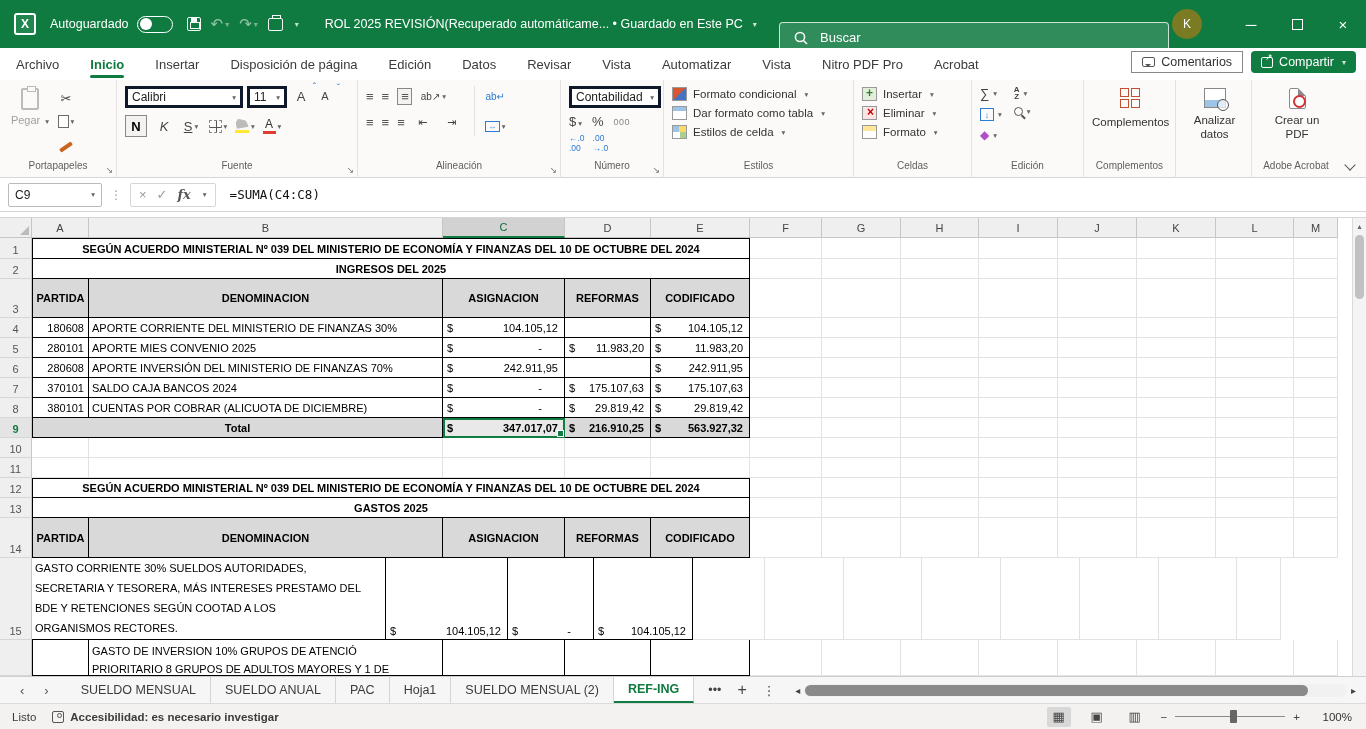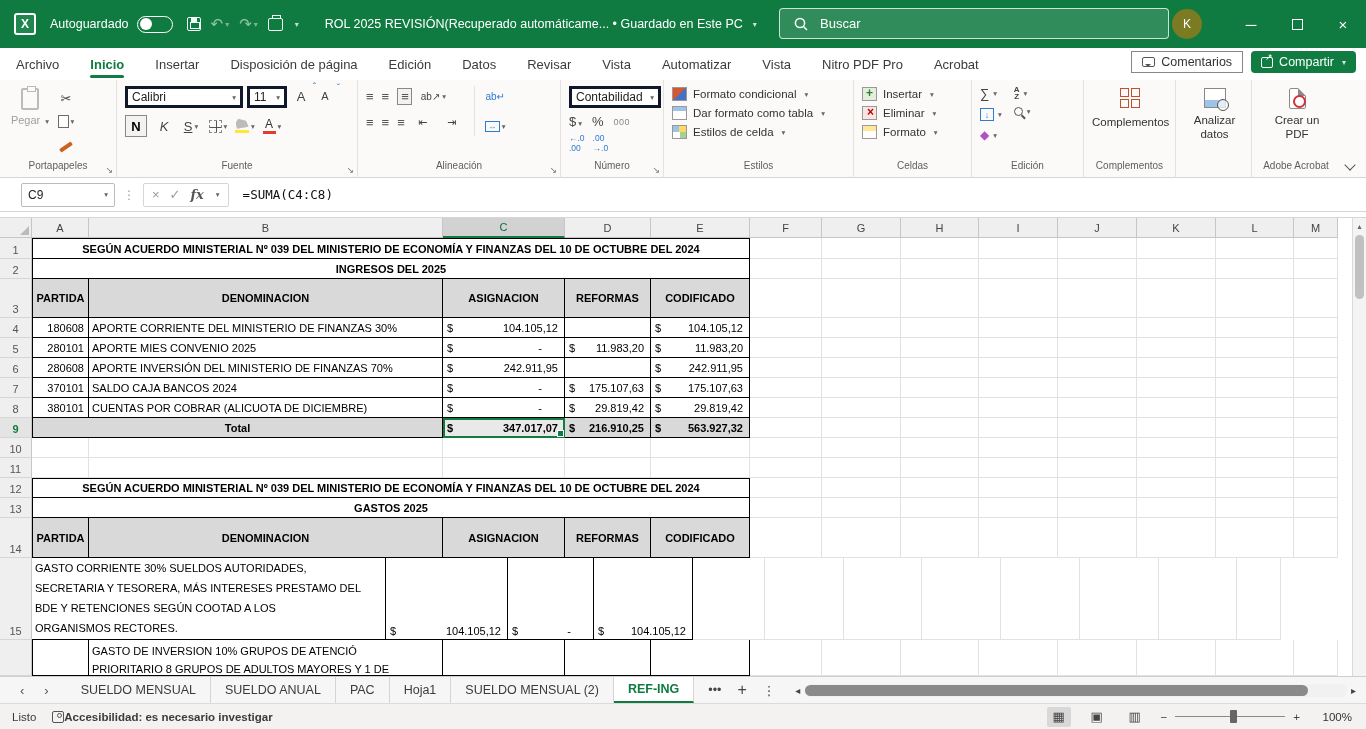--- a/index.html
+++ b/index.html
@@ -15,21 +15,21 @@
   .qat{display:flex;align-items:center;gap:10px;margin-right:26px}
   .qat .qbtn{display:flex;align-items:center;font-size:15px;opacity:.95}
   .qat .dim{opacity:.55}
   .mini-dd{font-size:8px;margin-left:2px;opacity:.8}
   .floppy{width:14px;height:14px;border:1.6px solid #fff;border-radius:2px;position:relative}
   .floppy:before{content:"";position:absolute;top:0;left:3px;width:6px;height:4px;background:#fff}
   .floppy:after{content:"";position:absolute;bottom:1px;left:2px;width:8px;height:5px;border:1px solid #fff}
   .printer{width:15px;height:13px;border:1.6px solid #fff;border-radius:2px;position:relative}
   .printer:before{content:"";position:absolute;top:-4px;left:3px;width:7px;height:3px;border:1.3px solid #fff;border-bottom:none}
   .doc-title{font-size:12.5px;display:flex;align-items:center;gap:8px;white-space:nowrap}
-  .searchbox{position:absolute;left:779px;top:8px;width:390px;height:31px;background:rgba(255,255,255,.14);border:1px solid rgba(255,255,255,.75);border-radius:4px;display:flex;align-items:center;padding-left:40px;gap:10px;font-size:13px;color:#fff}
+  .searchbox{position:absolute;left:779px;top:22px;width:390px;height:31px;background:rgba(255,255,255,.14);border:1px solid rgba(255,255,255,.75);border-radius:4px;display:flex;align-items:center;padding-left:40px;gap:10px;font-size:13px;color:#fff}
   .tb-right{position:absolute;right:0;top:0;height:48px;display:flex;align-items:center;gap:0}
   .avatar{width:30px;height:30px;border-radius:50%;background:#7A7B22;color:#fff;font-size:12px;display:flex;align-items:center;justify-content:center;margin-right:26px}
   .winbtn{width:46px;height:48px;display:flex;align-items:center;justify-content:center;font-size:15px;color:#fff}
   .restore{width:11px;height:11px;border:1.3px solid #fff;position:relative;background:#0F7B40}
   .restore:before{content:"";position:absolute;top:-4px;left:2px;width:11px;height:11px;border:1.3px solid #fff;z-index:-1}
 
   
   .menurow{position:absolute;top:48px;left:0;width:1366px;height:32px;background:#fff;display:flex;align-items:center;padding-left:14px;gap:27px;font-size:13px;color:#3b3b3b}
   .mtab{position:relative;padding:6px 2px;white-space:nowrap;cursor:default}
   .mtab.active{color:#0F7B40;font-weight:bold}
@@ -114,21 +114,21 @@
   .addins-ic i{border:1.6px solid #C0502F}
   .analyze-ic{width:22px;height:20px;border:1px solid #888;position:relative;margin-bottom:5px;background:linear-gradient(to top,#9DC3E6 40%,#fff 40%)}
   .analyze-ic:after{content:"";position:absolute;width:10px;height:10px;border:1.6px solid #555;border-radius:50%;right:-4px;bottom:-4px;background:rgba(255,255,255,.7)}
   .pdf-ic{width:17px;height:21px;border:1.4px solid #8a8a8a;border-radius:2px;position:relative;margin-bottom:4px;background:#fff}
   .pdf-ic:before{content:"";position:absolute;right:-1px;top:-1px;border:4px solid #FBFAF9;border-left-color:#8a8a8a;border-bottom-color:#8a8a8a}
   .pdf-ic:after{content:"";position:absolute;left:3px;top:6px;width:9px;height:9px;border-radius:50%;border:2.5px solid #D13438}
   .collapse{position:absolute;right:12px;bottom:8px;width:8px;height:8px;border-right:1.6px solid #555;border-bottom:1.6px solid #555;transform:rotate(45deg)}
 
   
   .fbar{position:absolute;top:178px;left:0;width:1366px;height:34px;background:#fff;border-bottom:1px solid #D8D6D4;display:flex;align-items:center}
-  .namebox{width:94px;height:24px;border:1px solid #BDBBB9;border-radius:2px;margin-left:21px;display:flex;align-items:center;justify-content:space-between;padding:0 6px;font-size:12px;color:#222}
+  .namebox{width:94px;height:24px;border:1px solid #BDBBB9;border-radius:2px;margin-left:8px;display:flex;align-items:center;justify-content:space-between;padding:0 6px;font-size:12px;color:#222}
   .fdots{color:#999;font-size:12px;margin:0 8px}
   .fbtns{display:flex;align-items:center;gap:10px;border:1px solid #D8D6D4;border-radius:2px;height:24px;padding:0 8px;color:#999;font-size:13px}
   .fx{font-style:italic;font-weight:bold;color:#555;font-family:"DejaVu Serif",serif}
   .fvalue{margin-left:14px;font-size:12.5px;color:#111;font-family:"DejaVu Sans Mono",monospace}
 
   
   .grid{position:absolute;top:212px;left:0;width:1366px;height:464px;background:#fff;overflow:hidden}
   .gspacer{height:6px;background:#fff;border-bottom:1px solid #D8D6D4}
   .ghead{display:flex;height:20px}
   .corner{width:32px;height:100%;background:#EFEFEF;border-right:1px solid #C6C6C6;border-bottom:1px solid #C6C6C6;position:relative}
@@ -170,21 +170,21 @@
   .stab.active{background:#fff;color:#0F7B40;font-weight:bold;border-bottom:2.5px solid #107C41}
   .smore{display:flex;align-items:center;gap:16px;padding:0 14px;color:#444}
   .hscroll{flex:1;display:flex;align-items:center;margin:4px 10px 4px 6px;gap:4px}
   .hthumb-track{flex:1;height:13px;background:#F1F1F1;border-radius:7px;display:flex;align-items:center;padding:0 1px}
   .hthumb{width:93%;height:11px;background:#8A8A8A;border-radius:6px}
   .harr{font-size:10px;color:#444}
 
   
   .statusbar{position:absolute;top:703px;left:0;width:1366px;height:26px;background:#F3F2F1;border-top:1px solid #DCDADA;display:flex;align-items:center;font-size:11.5px;color:#3b3b3b}
   .st-mode{padding:0 16px 0 12px}
-  .acc{display:flex;align-items:flex-start;font-weight:bold}
+  .acc{display:flex;align-items:flex-start;gap:6px;font-weight:bold}
   .person{width:12px;height:12px;border:1.2px solid #555;position:relative;border-radius:2px}
   .person:after{content:"";position:absolute;top:1px;left:3.5px;width:3px;height:3px;border-radius:50%;border:1px solid #555}
   .st-right{margin-left:auto;display:flex;align-items:center;gap:14px;padding-right:14px}
   .vicon{width:24px;height:20px;display:flex;align-items:center;justify-content:center;font-size:13px;color:#444;border-radius:2px}
   .vicon.active{background:#D8D8D8}
   .zoomslider{display:flex;align-items:center;gap:8px;color:#444}
   .ztrack{width:110px;height:1.5px;background:#8A8A8A;position:relative}
   .zknob{position:absolute;left:50%;top:-6px;width:7px;height:13px;background:#666;border-radius:1px}
   .zpct{width:38px;text-align:right;color:#333}
 </style>

